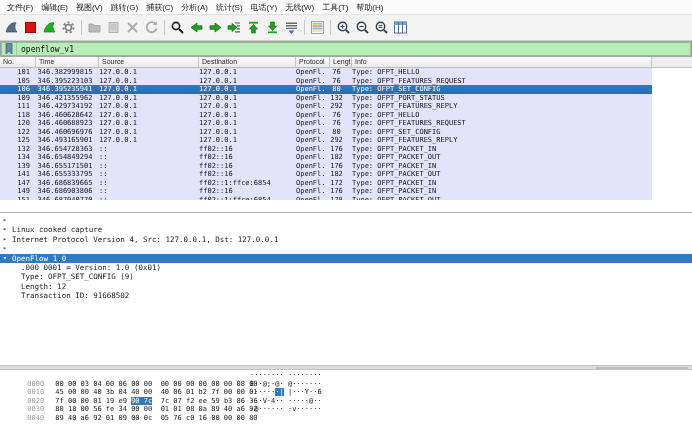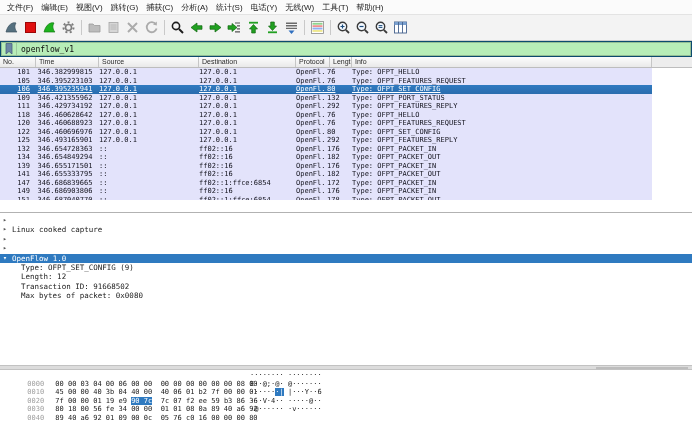--- a/index.html
+++ b/index.html
@@ -9,43 +9,43 @@
   .menubar{height:14px;background:#fbfbfb;border-bottom:1px solid #e3e3e3;
            display:flex;align-items:center;padding-left:3px;font-size:8px;}
   .menu-item{padding:0 4px;white-space:nowrap;}
   
   .toolbar{height:25px;background:#f3f3f3;border-bottom:1px solid #cfcfcf;
            display:flex;align-items:center;padding-left:2px;}
   .tb-btn{width:19px;height:21px;display:flex;align-items:center;justify-content:center;}
   .tb-sep{width:1px;height:15px;background:#c9c9c9;margin:0 3px;}
   .tb-btn svg{display:block;}
   
-  .filterbar{height:16px;background:#0c4a6e;box-sizing:border-box;padding:1px 1px;}
+  .filterbar{height:16px;background:#a3a3a3;box-sizing:border-box;padding:1px 1px;}
   .filter-input{height:100%;box-sizing:border-box;border:1px solid #94bd94;
     background:var(--filter_valid,#b7edb7);display:flex;align-items:center;font-size:8px;}
   .fi-bookmark{width:14px;display:flex;justify-content:center;align-items:center;
     border-right:1px solid #9ec89e;height:100%;}
   .fi-text{padding-left:4px;font-family:"DejaVu Sans Mono",monospace;color:#0a0a0a;}
   
   .plist-header{height:10px;position:relative;background:#ededed;border-bottom:1px solid #bdbdbd;
     font-size:7px;color:#2a2a2a;}
   .ph-cell{position:absolute;top:0;height:10px;box-sizing:border-box;border-right:1px solid #c6c6c6;
     background:linear-gradient(#fdfdfd,#e9e9e9);padding:1px 0 0 3px;overflow:hidden;white-space:nowrap;}
   .plist-body{height:144px;background:#fff;overflow:hidden;font-family:"DejaVu Sans Mono",monospace;
     font-size:7px;}
   .prow{display:flex;width:652px;height:8.5px;line-height:8.6px;background:var(--row,#e3e3fb);
     color:#12121c;white-space:nowrap;}
-  .prow.sel{background:linear-gradient(var(--selection,#2f7ac0),#2a6cae);color:#fff;text-decoration:underline;}
+  .prow.sel{background:linear-gradient(var(--selection,#2f7ac0),#2a6cae);color:#fff;}
   .prow.clip{height:4.5px;overflow:hidden;}
   .c-no{width:33px;text-align:right;padding-right:3px;box-sizing:border-box;}
   .c-time{width:63px;padding-left:1px;box-sizing:border-box;text-align:center;}
   .c-src{width:100px;padding-left:3px;box-sizing:border-box;}
   .c-dst{width:97px;padding-left:3px;box-sizing:border-box;}
   .c-proto{width:34px;padding-left:3px;box-sizing:border-box;overflow:hidden;}
-  .c-len{width:22px;text-align:left;padding-right:3px;box-sizing:border-box;}
+  .c-len{width:22px;text-align:center;padding-right:3px;box-sizing:border-box;}
   .c-info{padding-left:3px;box-sizing:border-box;}
   
   .details{height:153px;background:#fff;border-top:1px solid #b2b2b2;box-sizing:border-box;
     padding-top:3px;font-family:"DejaVu Sans Mono",monospace;font-size:7.5px;}
   .d-line{height:9.4px;line-height:9.4px;white-space:pre;display:flex;}
   .d-exp{display:inline-block;width:9px;padding-left:3px;font-size:6.5px;color:#555;flex:none;}
   .d-line.sel{background:var(--selection,#2f7ac0);color:#fff;}
   .d-line.sel .d-exp{color:#fff;}
   .d-line.ind .d-txt{padding-left:9px;}
   
@@ -446,52 +446,53 @@
       <span class="d-exp">▸</span>
     </div>
 
     <div class="d-line">
       <span class="d-exp">▸</span>
       <span class="d-txt">Linux cooked capture</span>
     </div>
 
     <div class="d-line">
       <span class="d-exp">▸</span>
+      <span class="d-txt">Internet Protocol Version 4, Src: 127.0.0.1, Dst: 127.0.0.1</span>
     </div>
 
     <div class="d-line">
       <span class="d-exp">▸</span>
     </div>
 
     <div class="d-line sel">
       <span class="d-exp">▾</span>
       <span class="d-txt">OpenFlow 1.0</span>
     </div>
 
+    <div class="d-line ind">
+      <span class="d-exp"></span>
+      <span class="d-txt">.000 0001 = Version: 1.0 (0x01)</span>
+    </div>
 
     <div class="d-line ind">
       <span class="d-exp"></span>
       <span class="d-txt">Type: OFPT_SET_CONFIG (9)</span>
     </div>
 
     <div class="d-line ind">
       <span class="d-exp"></span>
       <span class="d-txt">Length: 12</span>
     </div>
 
     <div class="d-line ind">
       <span class="d-exp"></span>
       <span class="d-txt">Transaction ID: 91668502</span>
     </div>
 
 
-    <div class="d-line ind">
-      <span class="d-exp"></span>
-      <span class="d-txt">Max bytes of packet: 0x0080</span>
-    </div>
   </div>
 
 <div class="splitter">
   <div class="handle"></div>
 </div>
 
 <div class="hexpane">
 
     <div class="hx-row">
       <span class="hx-off">0000</span><span>00 00 03 04 00 06 00 00  00 00 00 00 00 00 08 00</span><span class="hx-hl"></span><span></span>

